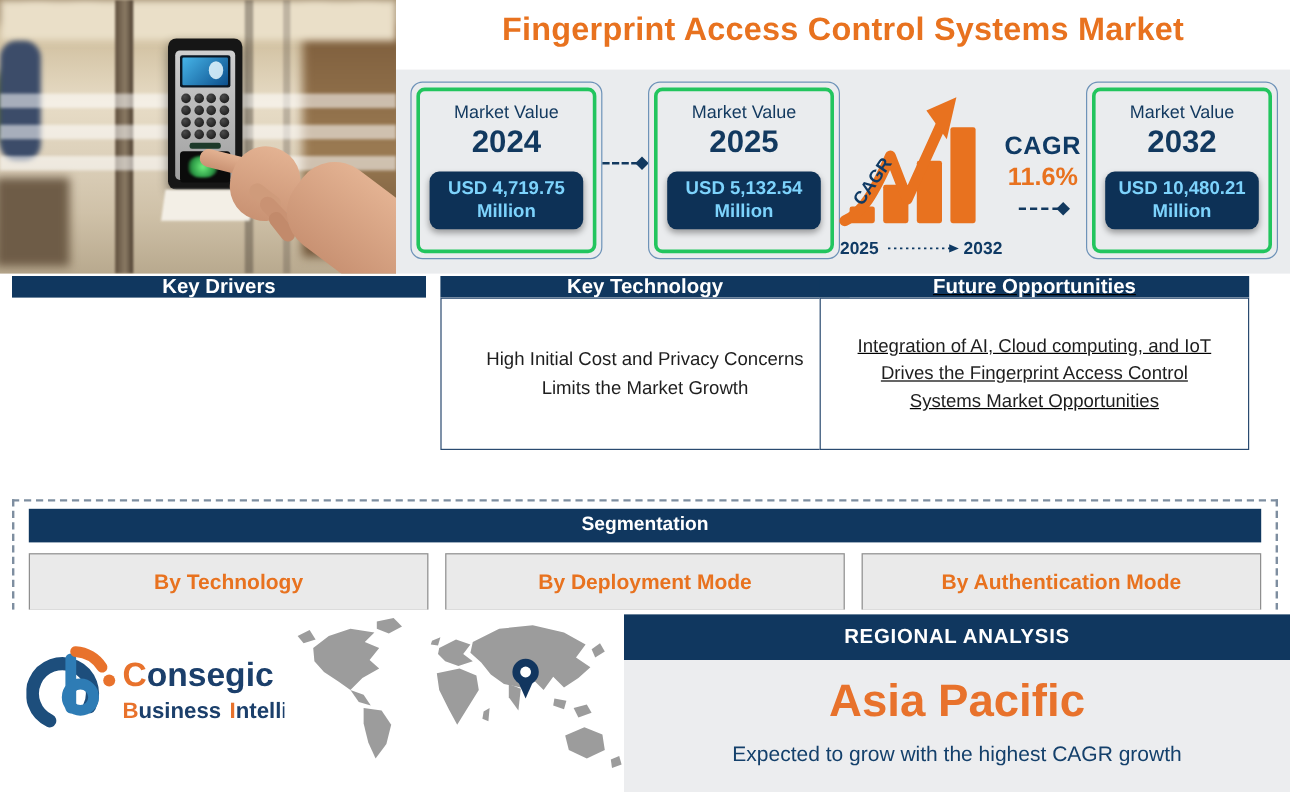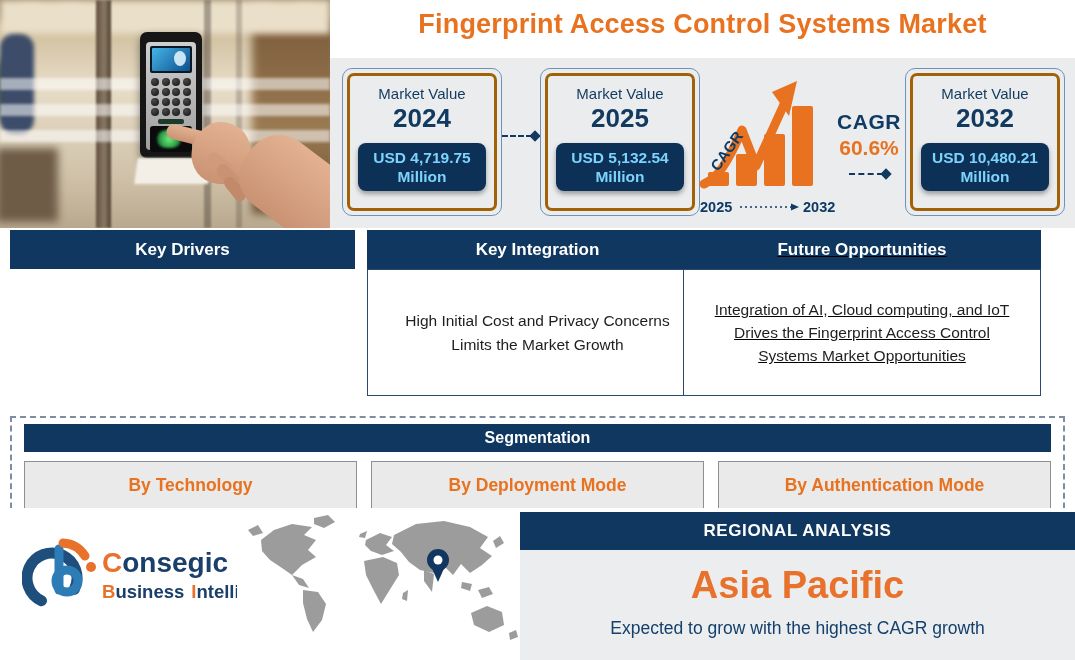--- a/index.html
+++ b/index.html
@@ -42,38 +42,38 @@
   .ph-curl2{left:214px;top:170px;width:30px;height:13px;border-radius:7px;transform:rotate(46deg);background:#c99273;}
   .ph-curl3{left:221px;top:183px;width:28px;height:12px;border-radius:7px;transform:rotate(52deg);background:#c28a6b;}
   .ph-arm{left:236px;top:152px;width:128px;height:78px;border-radius:34px;transform:rotate(37deg);}
 
   
   .top-right{position:absolute;left:330px;top:0;width:768px;height:228px;background:#fff;}
   .main-title{position:absolute;left:0;top:9px;width:745px;text-align:center;
     font-size:27px;font-weight:bold;color:#E8721F;letter-spacing:.2px;}
   .stats-panel{position:absolute;left:0;top:58px;width:745px;height:170px;background:#EAECEE;}
   .mv-box{position:absolute;top:10px;width:160px;height:148px;border:1px solid #6E93B8;border-radius:10px;padding:4px;}
-  .mv-in{width:100%;height:100%;border:3px solid #a16207;border-radius:7px;display:flex;flex-direction:column;align-items:center;padding-top:9px;}
+  .mv-in{width:100%;height:100%;border:3px solid #22c55e;border-radius:7px;display:flex;flex-direction:column;align-items:center;padding-top:9px;}
   .mv-label{font-size:15px;color:#12395F;}
   .mv-year{font-size:26px;font-weight:bold;color:#12395F;line-height:1.25;}
   .mv-pill{margin-top:8px;width:128px;background:#0D3156;color:#7dd3fc;font-weight:bold;font-size:15.5px;line-height:1.25;
     text-align:center;border-radius:8px;padding:5px 6px;box-shadow:0 3px 5px rgba(0,0,0,.35);}
   .connector{position:absolute;display:flex;align-items:center;}
   .connector .dash{width:30px;border-top:2px dashed #12395F;}
   .connector .dia{width:8px;height:8px;background:#12395F;transform:rotate(45deg);margin-left:-1px;}
   .cagr-block{position:absolute;left:497px;top:52px;width:84px;text-align:center;}
   .cagr-word{font-size:21px;font-weight:bold;color:#0F3A64;letter-spacing:.5px;}
   .cagr-val{font-size:21px;font-weight:bold;color:#E8721F;margin-top:2px;}
   .cagr-block .connector{position:static;justify-content:center;margin-top:10px;}
   .cagr-block .dash{width:34px;}
   .growth-svg{position:absolute;left:368px;top:14px;}
 
   
   .panel{position:absolute;top:230px;}
-  .panel-h{height:39px;background:#10375F;color:#fff;font-weight:bold;font-size:17px;
+  .panel-h{height:18px;background:#10375F;color:#fff;font-weight:bold;font-size:17px;
     display:flex;align-items:center;justify-content:center;}
   .panel-b{position:relative;background:#fff;border:1px solid #2A4A70;height:127px;
     display:flex;align-items:center;justify-content:center;text-align:center;
     font-size:15.5px;color:#1E1E1E;line-height:1.5;padding:0 24px;}
   .p1{left:10px;width:345px;} .p2{left:367px;width:341px;} .p3{left:683px;width:358px;text-decoration:underline;}
   .point{position:absolute;right:-9px;top:50%;width:15px;height:15px;background:#fff;
     border-top:1.5px solid #2A4A70;border-right:1.5px solid #2A4A70;transform:translateY(-50%) rotate(45deg);}
 
   
   .segmentation{position:absolute;left:10px;top:416px;width:1055px;height:102px;border:2px dashed #7E8EA0;padding:6px 12px 0;}
@@ -188,42 +188,42 @@
         <polygon points="99,9 74,20 91,44" fill="#E8721F"></polygon>
         <text x="33" y="82" transform="rotate(-55 33 82)" text-anchor="middle" font-size="15" font-weight="bold" fill="#0F3A64">CAGR</text>
         <text x="2" y="140" font-size="14.5" font-weight="bold" fill="#0F3A64">2025</text>
         <line x1="42" y1="135" x2="94" y2="135" stroke="#0F3A64" stroke-width="1.4" stroke-dasharray="2 3"></line>
         <polygon points="101,135 93,131.5 93,138.5" fill="#0F3A64"></polygon>
         <text x="105" y="140" font-size="14.5" font-weight="bold" fill="#0F3A64">2032</text>
       </svg>
 
       <div class="cagr-block">
         <div class="cagr-word">CAGR</div>
-        <div class="cagr-val">60.6%</div>
+        <div class="cagr-val">11.6%</div>
         <div class="connector">
           <span class="dash"></span>
             <span class="dia"></span>
         </div>
       </div>
 
       <div class="mv-box" style="left:575px">
         <div class="mv-in">
           <div class="mv-label">Market Value</div>
           <div class="mv-year">2032</div>
           <div class="mv-pill">USD 10,480.21 Million</div>
         </div>
       </div>
     </div>
   </div>
 
   <div class="panel p1">
     <div class="panel-h">Key Drivers</div>
   </div>
   <div class="panel p2">
-    <div class="panel-h">Key Integration</div>
+    <div class="panel-h">Key Technology</div>
     <div class="panel-b">
       <span>High Initial Cost and Privacy Concerns Limits the Market Growth</span>
       <i class="point"></i>
     </div>
   </div>
   <div class="panel p3">
     <div class="panel-h">Future Opportunities</div>
     <div class="panel-b">
       <span>Integration of AI, Cloud computing, and IoT Drives the Fingerprint Access Control Systems Market Opportunities</span>
     </div>

